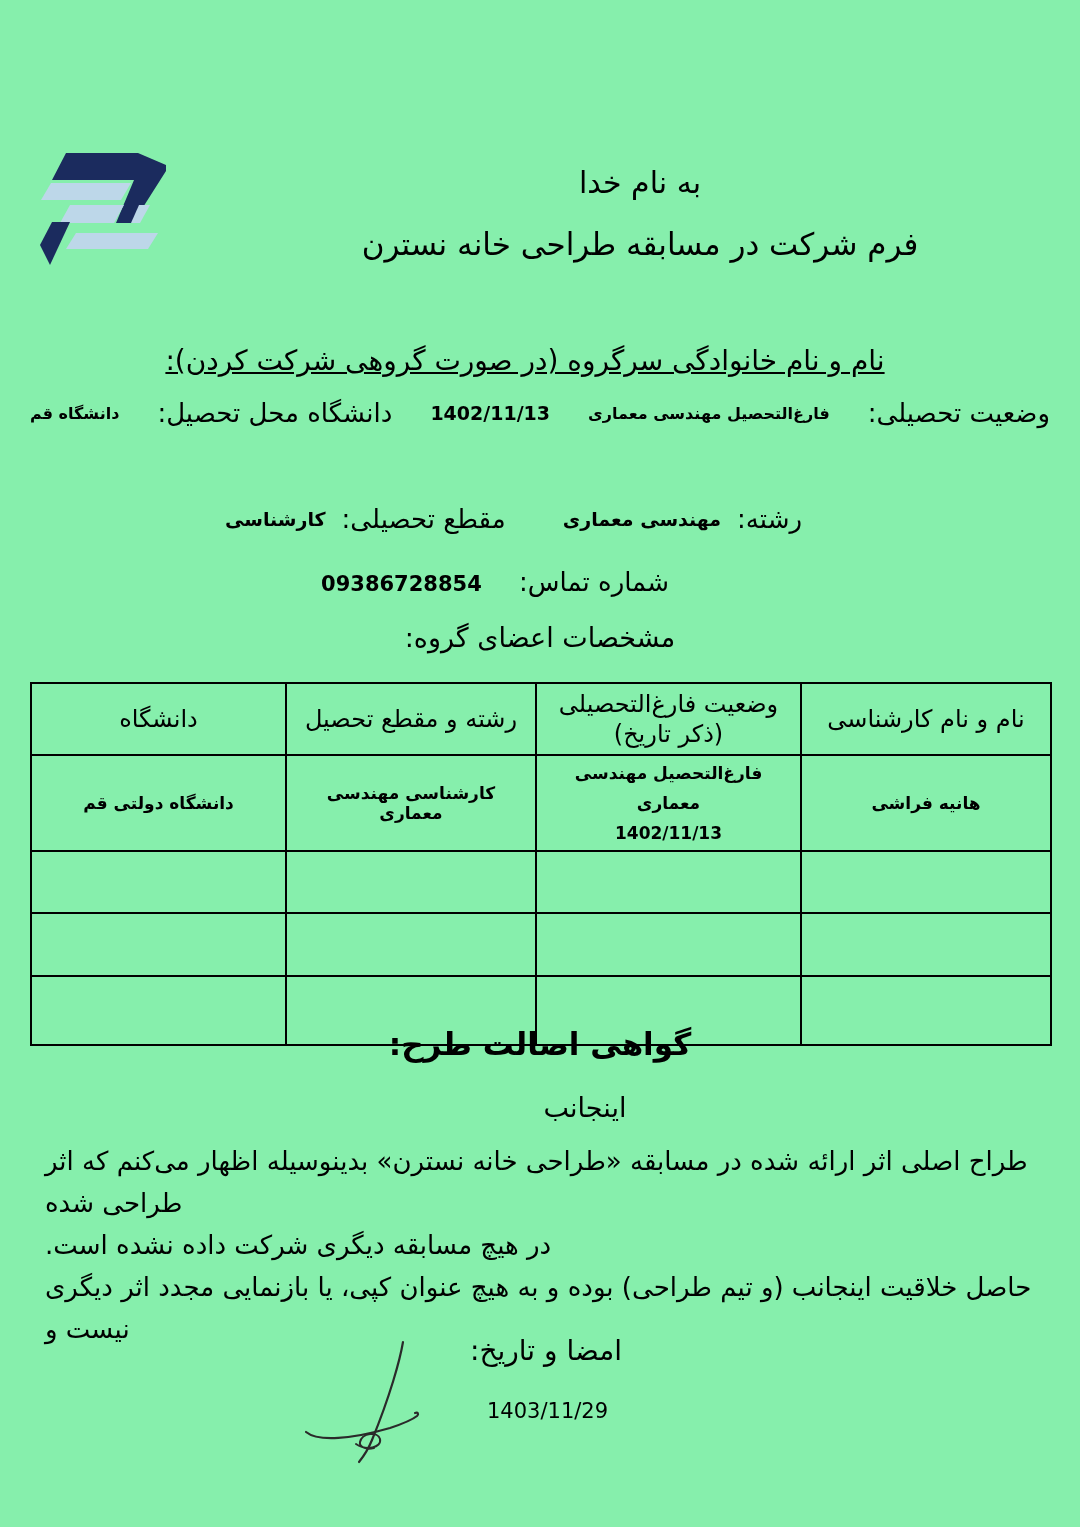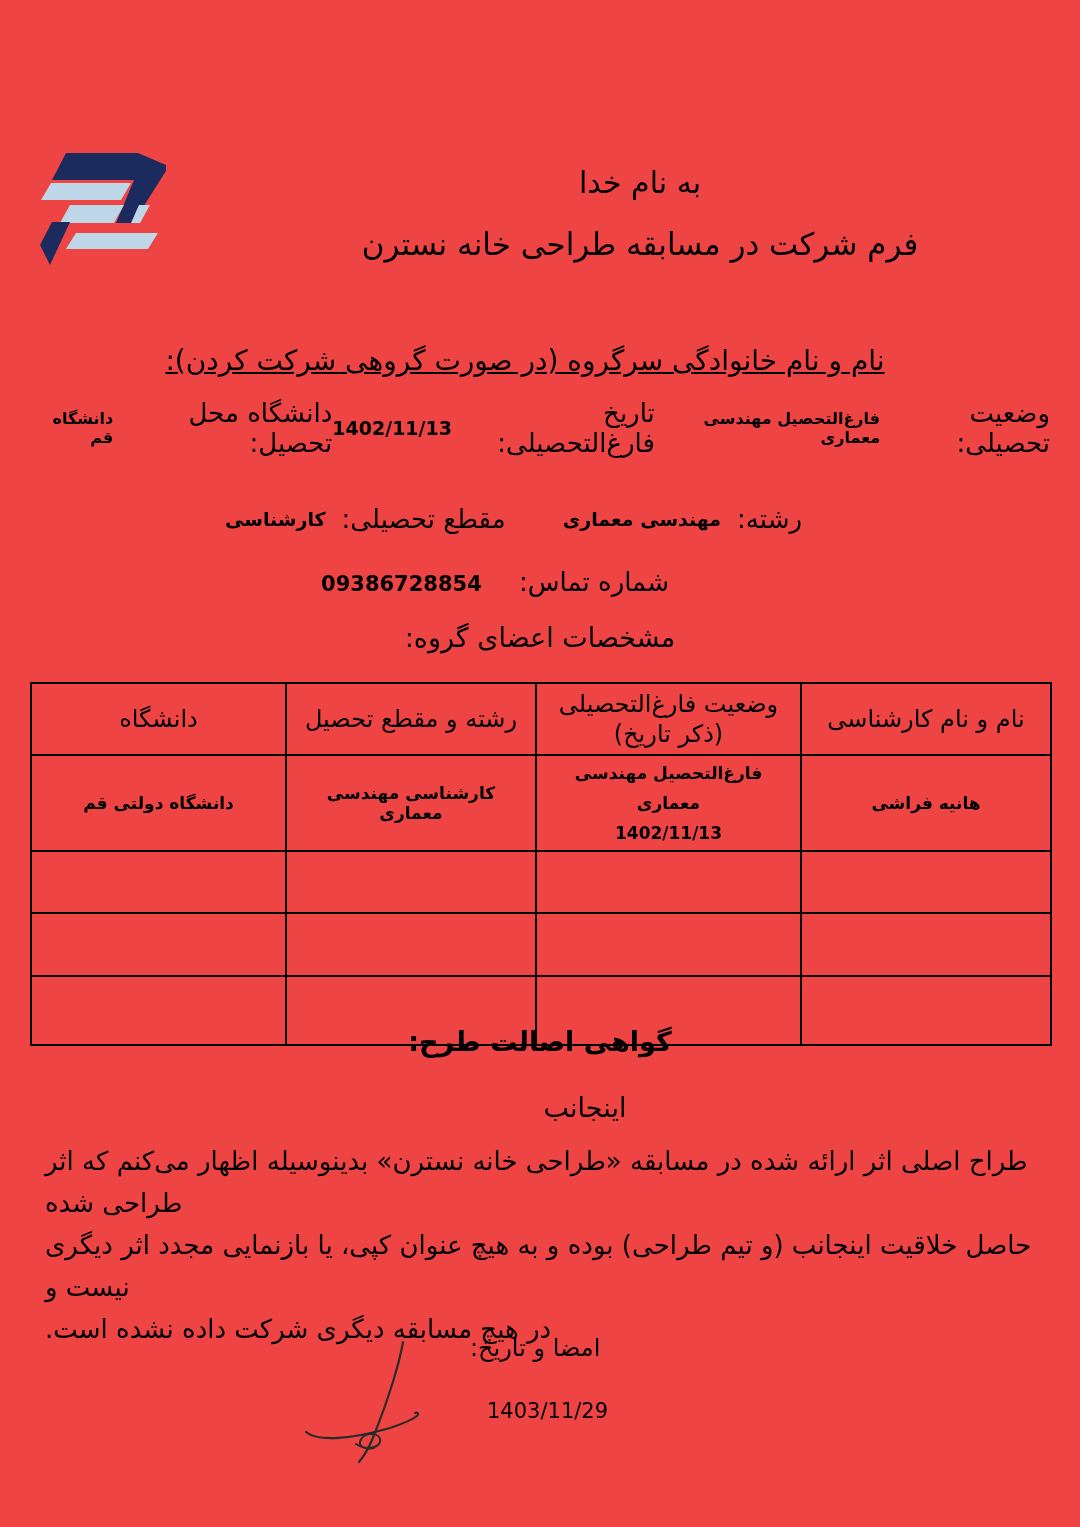--- a/index.html
+++ b/index.html
@@ -1,20 +1,20 @@
 <!DOCTYPE html>
 <html lang="fa" dir="rtl"><head>
 <meta charset="utf-8">
 <style>
   html,body{margin:0;padding:0;background:#888;}
   .page{
     position:relative;
     width:1080px;height:1527px;
     margin:0 auto;
-    background:#ef4444;
+    background:#86efac;
     font-family:"DejaVu Sans",sans-serif;
     color:#000;
     direction:rtl;
     overflow:hidden;
   }
   .abs{position:absolute;}
   .center{text-align:center;}
   .script{font-weight:400;}
   .val{font-weight:700;}
   
@@ -39,25 +39,25 @@
   .members-table{position:absolute;left:30px;top:682px;width:1020px;
                  border-collapse:collapse;table-layout:fixed;}
   .members-table th,.members-table td{border:2px solid #000;padding:2px 6px;
                  text-align:center;vertical-align:middle;overflow:hidden;}
   .members-table th{font-weight:400;font-size:24px;height:66px;}
   .members-table td{font-weight:700;font-size:17px;}
   .col-name{width:250px;}.col-status{width:265px;}.col-major{width:250px;}.col-univ{width:255px;}
   .r1{height:62px;}.r2{height:62px;}.r3{height:63px;}.r4{height:69px;}
   .two-line div{line-height:30px;}
   
-  .cert-title{left:0;right:0;top:1026px;font-size:27px;font-weight:600;}
+  .cert-title{left:0;right:0;top:1026px;font-size:31px;font-weight:600;}
   .subject-line{left:90px;right:0;top:1092px;font-size:27px;}
   .para{left:45px;right:45px;top:1140px;font-size:26px;line-height:42px;text-align:left;}
   
-  .sig-label{left:470px;top:1334px;font-size:24px;direction:rtl;text-align:center;}
+  .sig-label{left:470px;top:1334px;font-size:28px;direction:rtl;text-align:center;}
   .sig-date{left:487px;top:1399px;font-size:21px;font-weight:400;direction:ltr;}
   .sig-svg{left:300px;top:1338px;width:160px;height:130px;}
 </style>
 </head>
 <body>
 
 <div class="page">
 
   <svg class="abs logo" viewBox="0 0 128 118" aria-hidden="true">
     <polygon points="26,0 98,0 126,12 126,18 93,70 76,70 94,27 12,27" fill="#1b2b5e"></polygon>
@@ -69,21 +69,20 @@
   </svg>
 
   <div class="abs center script bismillah">به نام خدا</div>
   <div class="abs center script form-title">فرم شرکت در مسابقه طراحی خانه نسترن</div>
 
   <div class="abs center script leader-line">نام و نام خانوادگی سرگروه (در صورت گروهی شرکت کردن):</div>
 
   <div class="abs edu-line">
     <span class="script">وضعیت تحصیلی:</span>
     <span class="val">فارغ‌التحصیل مهندسی معماری</span>
-    <span class="script">تاریخ فارغ‌التحصیلی:</span>
     <span class="val date" dir="ltr">1402/11/13</span>
     <span class="script">دانشگاه محل تحصیل:</span>
     <span class="val">دانشگاه قم</span>
   </div>
 
   <div class="abs major-line">
     <span class="pair">
       <span class="script">رشته:</span>
       <span class="val">مهندسی معماری</span>
     </span>
@@ -146,22 +145,22 @@
         <td></td>
           <td></td>
       </tr>
     </tbody>
   </table>
 
   <div class="abs center cert-title">گواهی اصالت طرح:</div>
   <div class="abs center script subject-line">اینجانب</div>
   <div class="abs para">
     <div>طراح اصلی اثر ارائه شده در مسابقه «طراحی خانه نسترن» بدینوسیله اظهار می‌کنم که اثر طراحی شده</div>
+    <div>در هیچ مسابقه دیگری شرکت داده نشده است.</div>
     <div>حاصل خلاقیت اینجانب (و تیم طراحی) بوده و به هیچ عنوان کپی، یا بازنمایی مجدد اثر دیگری نیست و</div>
-    <div>در هیچ مسابقه دیگری شرکت داده نشده است.</div>
   </div>
 
   <div class="abs script sig-label">امضا و تاریخ:</div>
   <svg class="abs sig-svg" viewBox="0 0 160 130" aria-hidden="true">
     <path d="M103,4 C100,22 90,58 72,102 C68,112 63,119 59,124" fill="none" stroke="#2a2a2a" stroke-width="2.2" stroke-linecap="round"></path>
     <path d="M6,94 C18,104 52,101 90,90 C102,86 112,82 117,78 C119,76 118,74 115,75" fill="none" stroke="#2a2a2a" stroke-width="2.2" stroke-linecap="round"></path>
     <path d="M56,106 C66,113 82,110 80,101 C78,93 62,95 60,104 C59,109 66,112 74,110" fill="none" stroke="#2a2a2a" stroke-width="2" stroke-linecap="round"></path>
   </svg>
   <div class="abs sig-date">1403/11/29</div>
 

